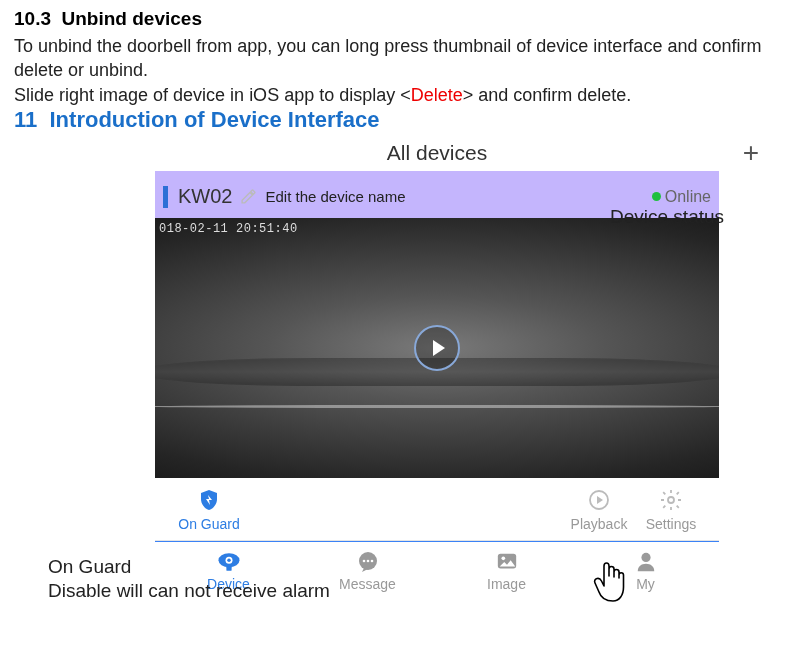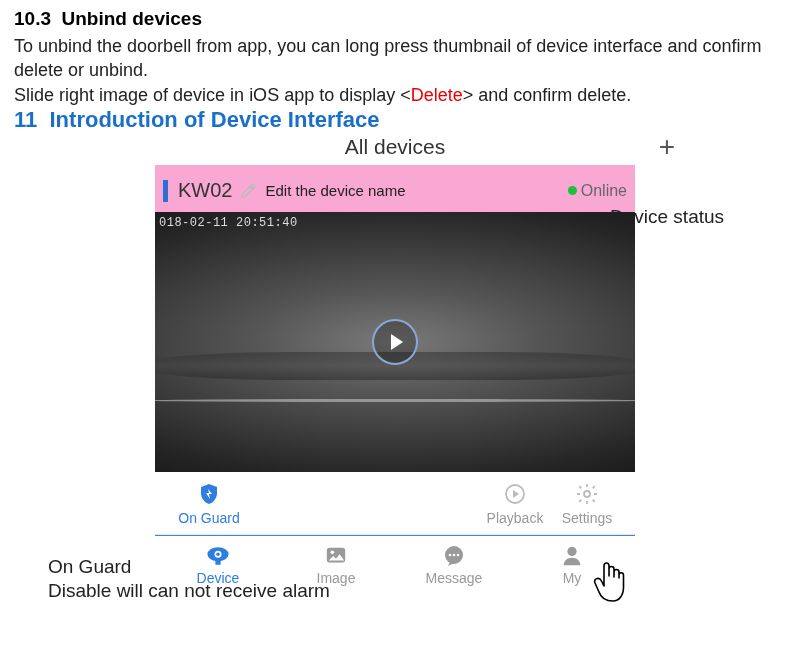--- a/index.html
+++ b/index.html
@@ -27,22 +27,22 @@
     color: #1a6fc9;
     font-weight: bold;
     font-size: 22px;
     margin-bottom: 2px;
   }
 
   
   .phone-area {
     position: absolute;
     left: 155px;
-    top: 129px;
-    width: 480px;
+    top: 135px;
+    width: 564px;
   }
   .app-header {
     display: flex;
     align-items: center;
     justify-content: center;
     height: 36px;
     position: relative;
     background: #fff;
   }
   .app-header-title {
@@ -55,21 +55,21 @@
     top: 2px;
     font-size: 28px;
     color: #555;
     font-weight: 200;
   }
 
   .device-row {
     display: flex;
     align-items: center;
     padding: 14px 8px 10px 8px;
-    background: #f9a8d4;
+    background: #c4b5fd;
     position: relative;
   }
   .blue-bar {
     width: 5px;
     height: 22px;
     background: #2d6fd6;
     margin-right: 10px;
   }
   .device-name {
     font-size: 20px;
@@ -304,42 +304,42 @@
             <ellipse cx="16" cy="10" rx="12" ry="8" fill="#2d7de3"></ellipse>
             <circle cx="16" cy="10" r="4" fill="#fff"></circle>
             <circle cx="16" cy="10" r="2" fill="#2d7de3"></circle>
             <rect x="13" y="17" width="6" height="5" rx="1" fill="#2d7de3"></rect>
           </svg>
       </div>
       <span>Device</span>
     </div>
     <div class="nav-item">
       <div class="nav-icon">
-        <svg viewBox="0 0 24 24" width="24" height="22">
-            <rect x="2" y="3" width="20" height="16" rx="3" fill="#9a9a9a"></rect>
-            <circle cx="8" cy="8" r="2" fill="#fff"></circle>
-            <path d="M4 17l5-5 3 3 4-5 5 7z" fill="#fff"></path>
-          </svg>
-      </div>
-      <span>Image</span>
-    </div>
-    <div class="nav-item">
-      <div class="nav-icon">
         <svg viewBox="0 0 24 24" width="24" height="24">
             <circle cx="12" cy="11" r="9" fill="#9a9a9a"></circle>
             <path d="M8 18l-2 4 6-3" fill="#9a9a9a"></path>
             <circle cx="8" cy="11" r="1.3" fill="#fff"></circle>
             <circle cx="12" cy="11" r="1.3" fill="#fff"></circle>
             <circle cx="16" cy="11" r="1.3" fill="#fff"></circle>
           </svg>
       </div>
       <span>Message</span>
     </div>
     <div class="nav-item">
       <div class="nav-icon">
+        <svg viewBox="0 0 24 24" width="24" height="22">
+            <rect x="2" y="3" width="20" height="16" rx="3" fill="#9a9a9a"></rect>
+            <circle cx="8" cy="8" r="2" fill="#fff"></circle>
+            <path d="M4 17l5-5 3 3 4-5 5 7z" fill="#fff"></path>
+          </svg>
+      </div>
+      <span>Image</span>
+    </div>
+    <div class="nav-item">
+      <div class="nav-icon">
         <svg viewBox="0 0 24 24" width="22" height="22" fill="#9a9a9a">
             <circle cx="12" cy="7" r="5"></circle>
             <path d="M3 22c0-5 4-8 9-8s9 3 9 8z"></path>
           </svg>
       </div>
       <span>My</span>
     </div>
   </div>
 
 </div>

